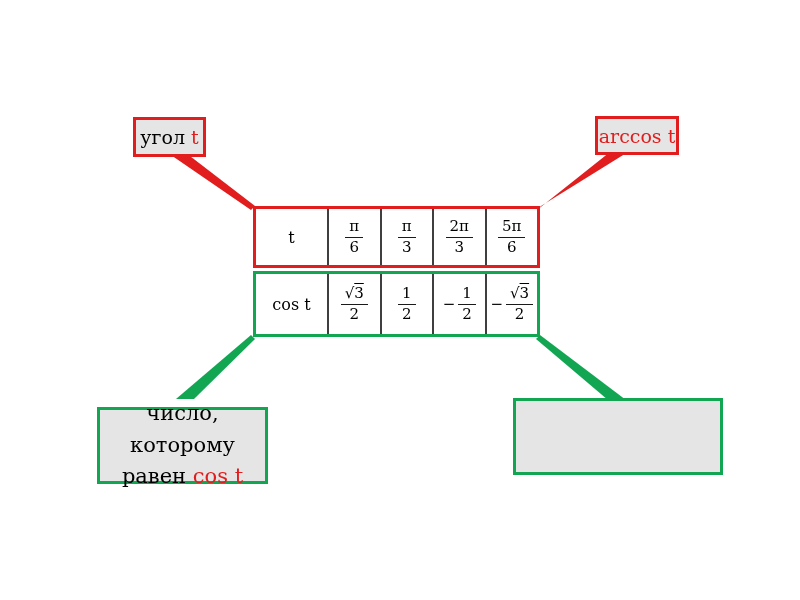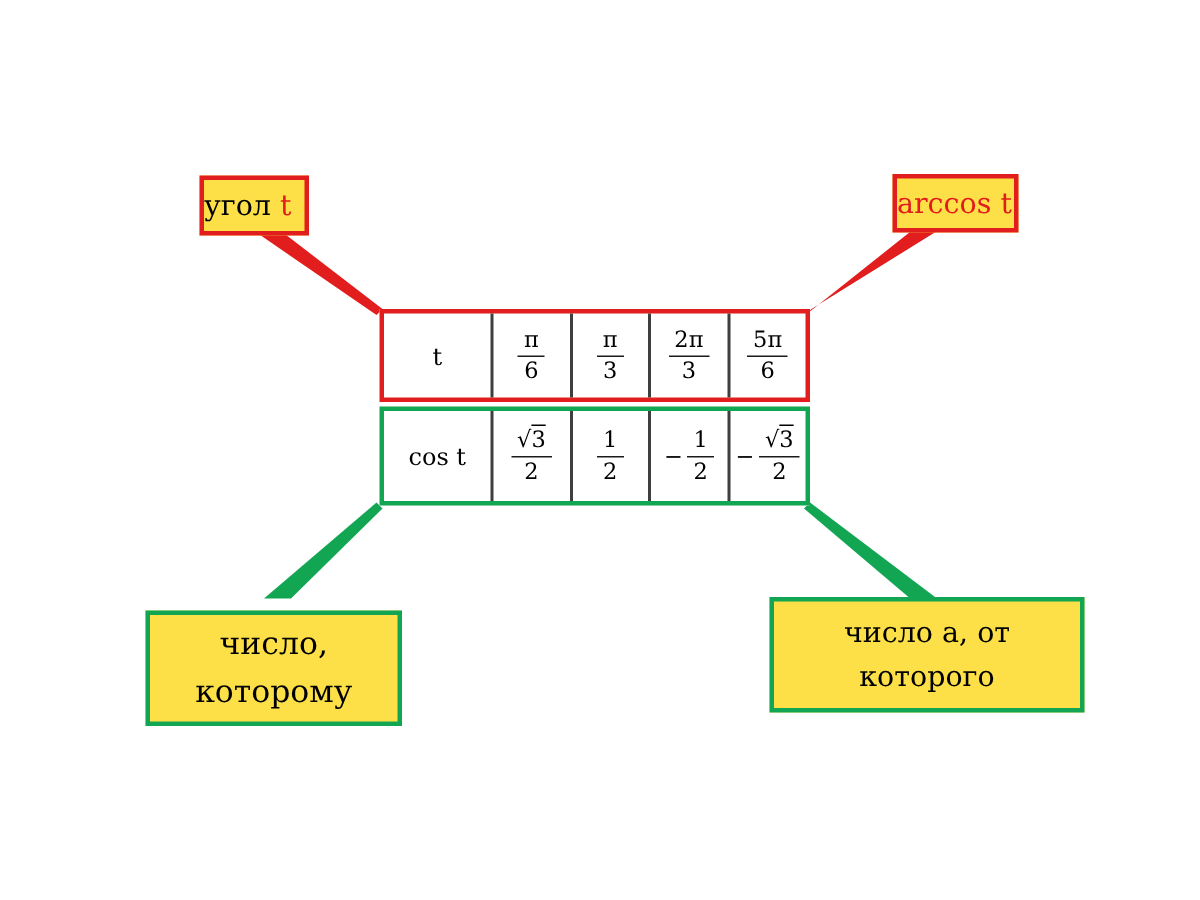--- a/index.html
+++ b/index.html
@@ -13,24 +13,24 @@
   .slide { position: relative; width: 800px; height: 600px; background: #ffffff; }
 
   
   .connectors { position: absolute; left: 0; top: 0; width: 800px; height: 600px; }
   .red-fill   { fill: #e11d1d; }
   .green-fill { fill: #12a653; }
 
   
   .callout {
     position: absolute;
-    background: #fde047;
+    background: #e5e5e5;
     box-sizing: border-box;
     display: flex; flex-direction: column;
-    align-items: flex-start; justify-content: center;
+    align-items: center; justify-content: center;
     text-align: center;
     z-index: 2;
   }
   .callout.red-border   { border: 3px solid #e11d1d; }
   .callout.green-border { border: 3px solid #12a653; }
   .hl-red { color: #e11d1d; }
 
   .co-top-left  { left: 133px; top: 117px; width: 73px;  height: 40px; font-size: 19px; }
   .co-top-right { left: 595px; top: 116px; width: 84px;  height: 39px; font-size: 19px; }
   .co-bot-left  { left: 97px;  top: 407px; width: 171px; height: 77px; font-size: 21px; line-height: 1.5; }
@@ -139,19 +139,22 @@
       <span class="sign">−</span>
       <span class="frac">
         <span class="num"><span>√</span><span class="ovl">3</span></span>
         <span class="den">2</span>
       </span>
     </div>
   </div>
 
   <div class="callout green-border co-bot-left">
     <div>число, которому</div>
+    <div>
+      <span>равен</span>
+      <span class="hl-red">cos t</span>
+    </div>
   </div>
 
   <div class="callout green-border co-bot-right">
-    <div>число a, от которого</div>
   </div>
 
 </div>
 
 </body></html>

